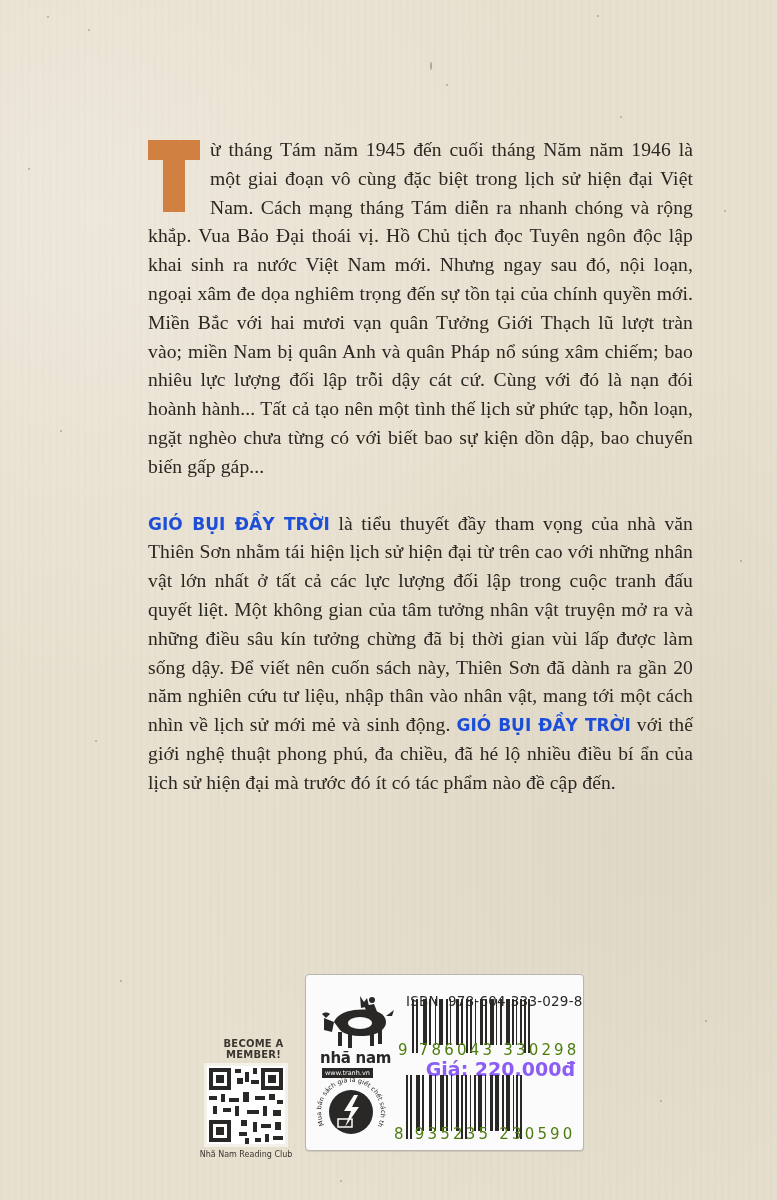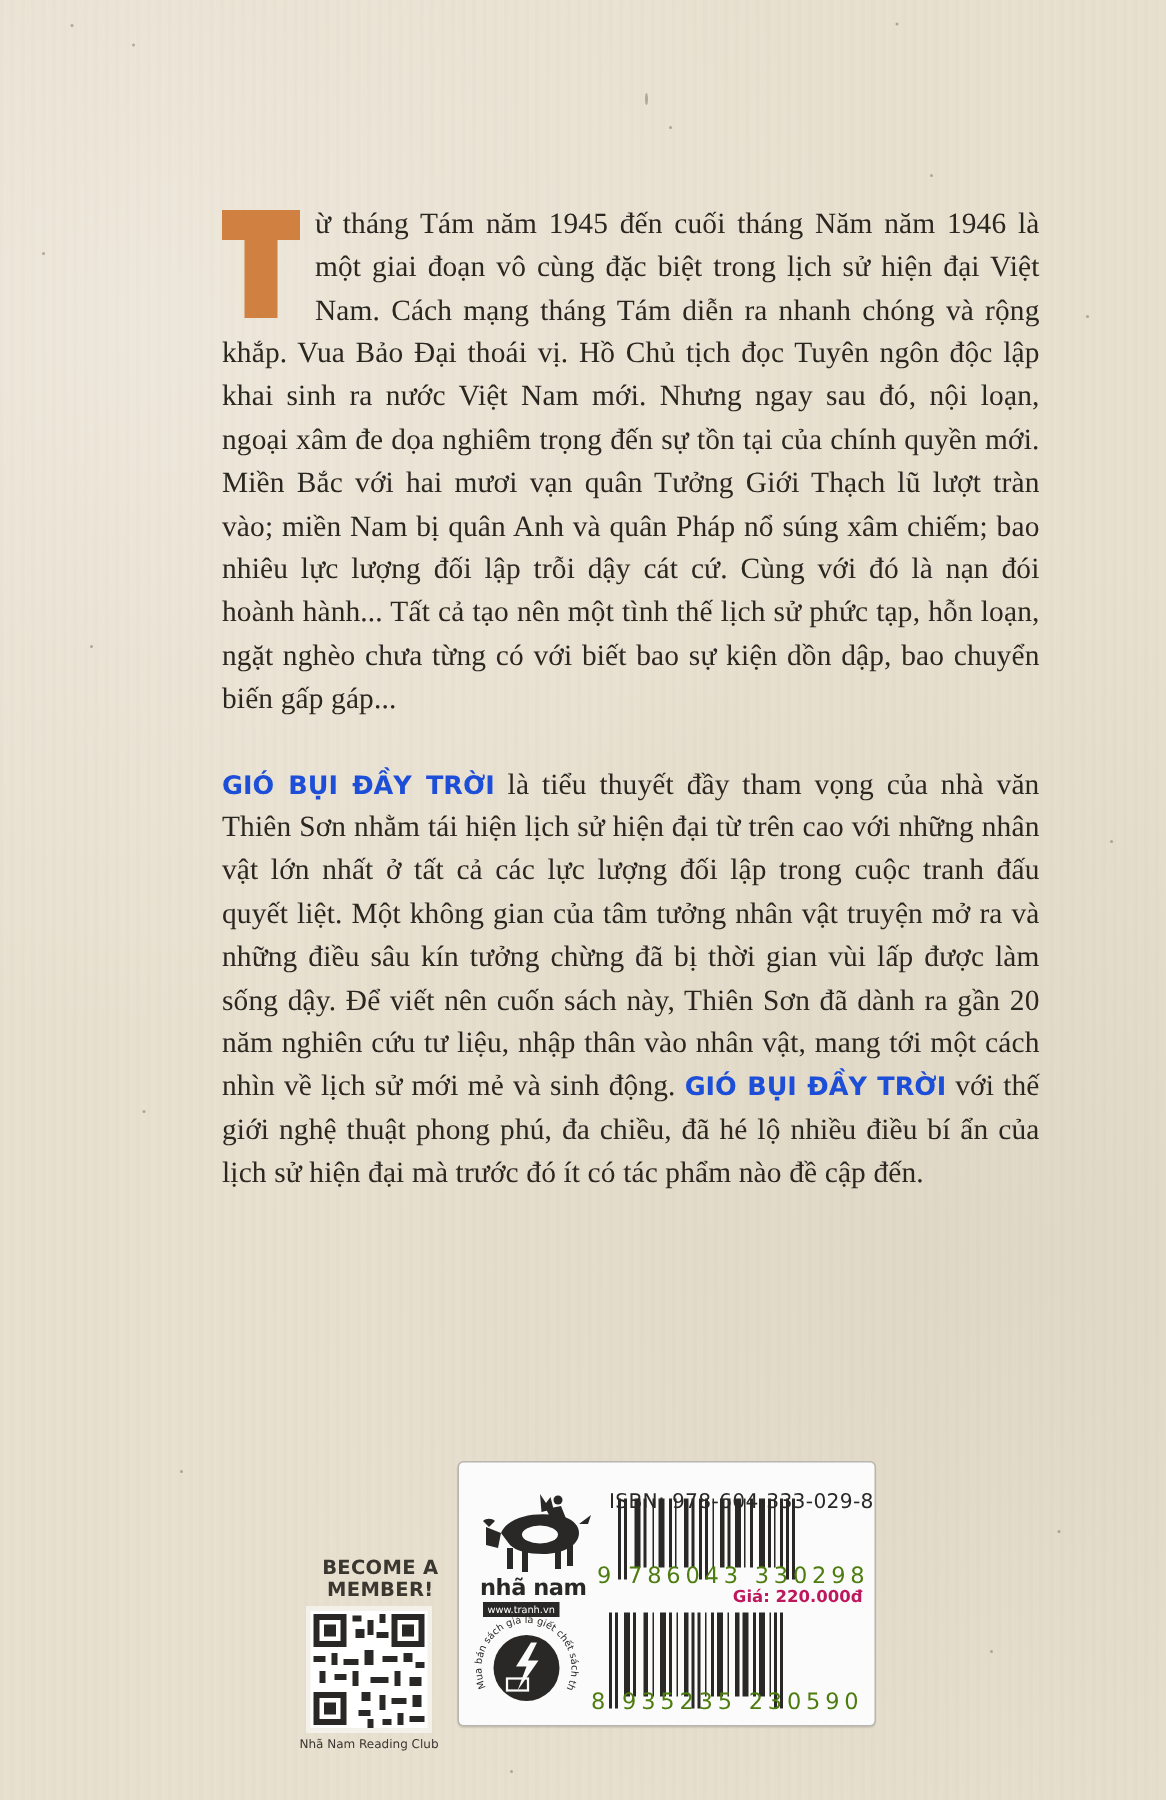--- a/index.html
+++ b/index.html
@@ -51,21 +51,21 @@
   
   .qr-block {
     position: absolute;
     left: 198px;
     top: 1038px;
     width: 96px;
     text-align: center;
   }
   .qr-caption-top {
     font-family: "DejaVu Sans", sans-serif;
-    font-size: 13px;
+    font-size: 10px;
     font-weight: bold;
     color: #3a3630;
     letter-spacing: 0.2px;
     margin-bottom: 3px;
     margin-left: 15px;
   }
   .qr-code {
     width: 84px; height: 84px; margin: 0 auto;
     background: #fff;
     position: relative;
@@ -123,21 +123,21 @@
   .barcode span { display: block; background: #2a2826; }
   .barcode-digits {
     position: absolute;
     font-family: "DejaVu Sans", sans-serif;
     font-size: 15px; color: #4d7c0f;
     letter-spacing: 3.2px;
   }
   .price {
     position: absolute; right: 8px; top: 83px;
     font-family: "DejaVu Sans", sans-serif;
-    font-size: 11px; font-weight: bold; color: #be185d;
+    font-size: 19px; font-weight: bold; color: #8b5cf6;
   }
   .seal {
     position: absolute; left: 8px; top: 100px; width: 74px; height: 74px;
   }
 </style>
 </head>
 <body>
 
 <div>
   <i class="speck" style="left:47px;top:16px"></i>

